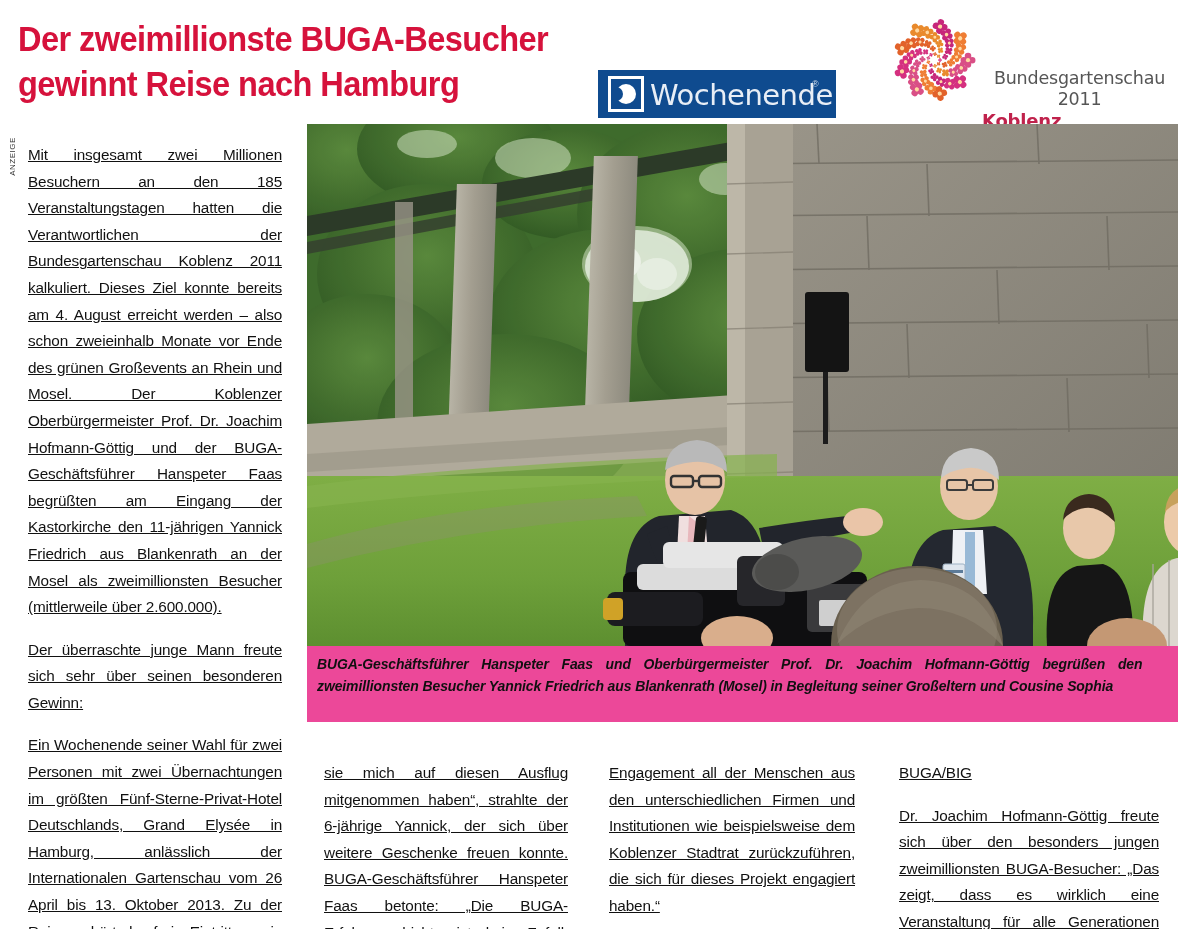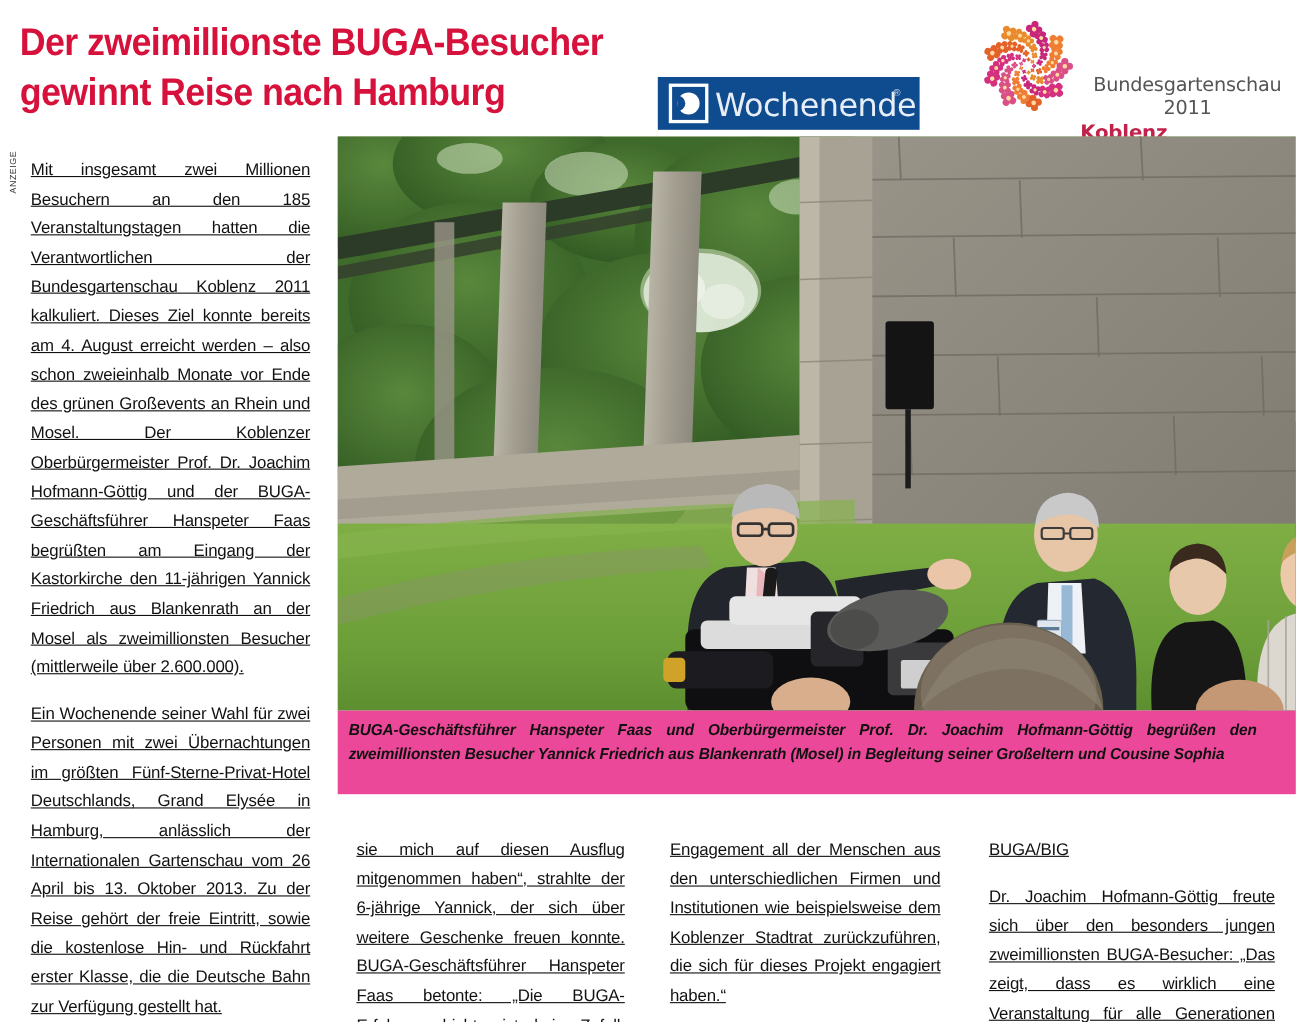--- a/index.html
+++ b/index.html
@@ -868,20 +868,21 @@
   </svg>
 </div>
 
 <div class="caption">
   <div class="caption-text">BUGA-Geschäftsführer Hanspeter Faas und Oberbürgermeister Prof. Dr. Joachim Hofmann-Göttig begrüßen den zweimillionsten Besucher Yannick Friedrich aus Blankenrath (Mosel) in Begleitung seiner Großeltern und Cousine Sophia</div>
 </div>
 
 <div class="col" id="col-left">
   <div class="col-left-inner">
       <p>Mit insgesamt zwei Millionen Besuchern an den 185 Veranstaltungstagen hatten die Verantwortlichen der Bundesgartenschau Koblenz 2011 kalkuliert. Dieses Ziel konnte bereits am 4. August erreicht werden – also schon zweieinhalb Monate vor Ende des grünen Großevents an Rhein und Mosel. Der Koblenzer Oberbürgermeister Prof. Dr. Joachim Hofmann-Göttig und der BUGA-Geschäftsführer Hanspeter Faas begrüßten am Eingang der Kastorkirche den 11-jährigen Yannick Friedrich aus Blankenrath an der Mosel als zweimillionsten Besucher (mittlerweile über 2.600.000).</p>
+      <p>Der überraschte junge Mann freute sich sehr über seinen besonderen Gewinn:</p>
       <p>Ein Wochenende seiner Wahl für zwei Personen mit zwei Übernachtungen im größten Fünf-Sterne-Privat-Hotel Deutschlands, Grand Elysée in Hamburg, anlässlich der Internationalen Gartenschau vom 26 April bis 13. Oktober 2013. Zu der Reise gehört der freie Eintritt, sowie die kostenlose Hin- und Rückfahrt erster Klasse, die die Deutsche Bahn zur Verfügung gestellt hat.</p>
     </div>
 </div>
 
 <div class="col" id="col-2">
   <div>
       <p>sie mich auf diesen Ausflug mitgenommen haben“, strahlte der 6-jährige Yannick, der sich über weitere Geschenke freuen konnte. BUGA-Geschäftsführer Hanspeter Faas betonte: „Die BUGA-Erfolgsgeschichte ist kein Zufall, sondern ist vielmehr auf das</p>
     </div>
 </div>
 

